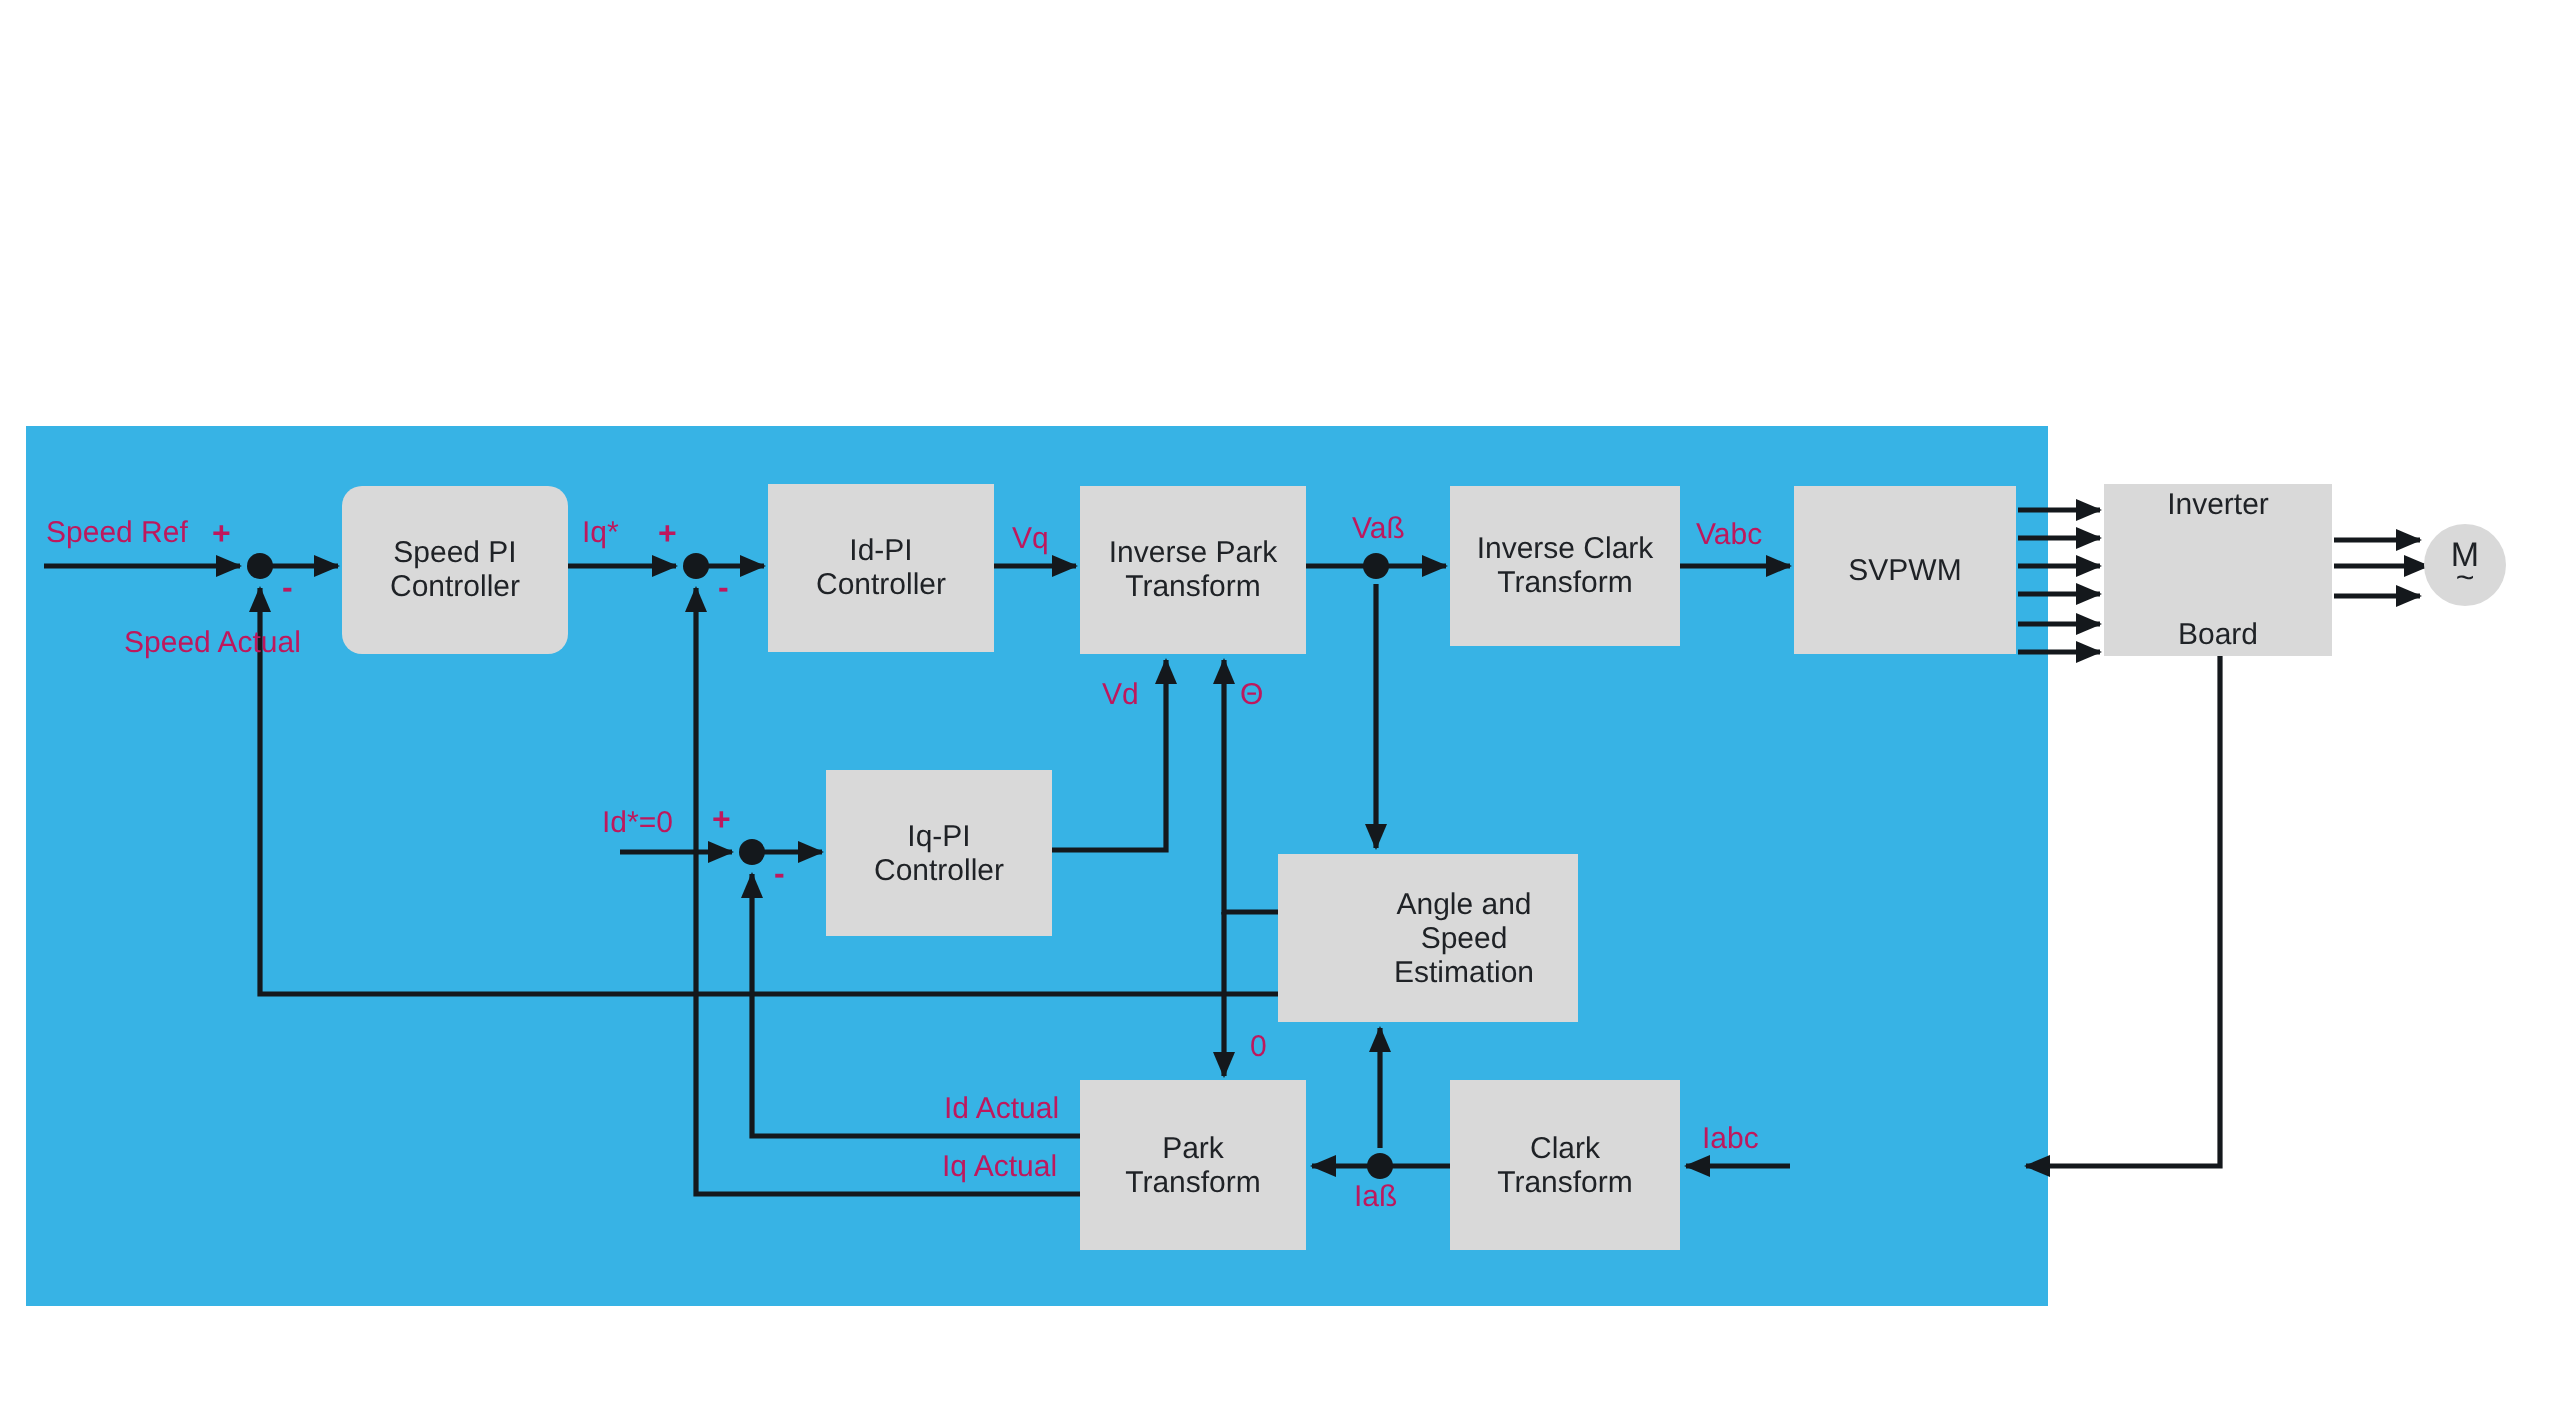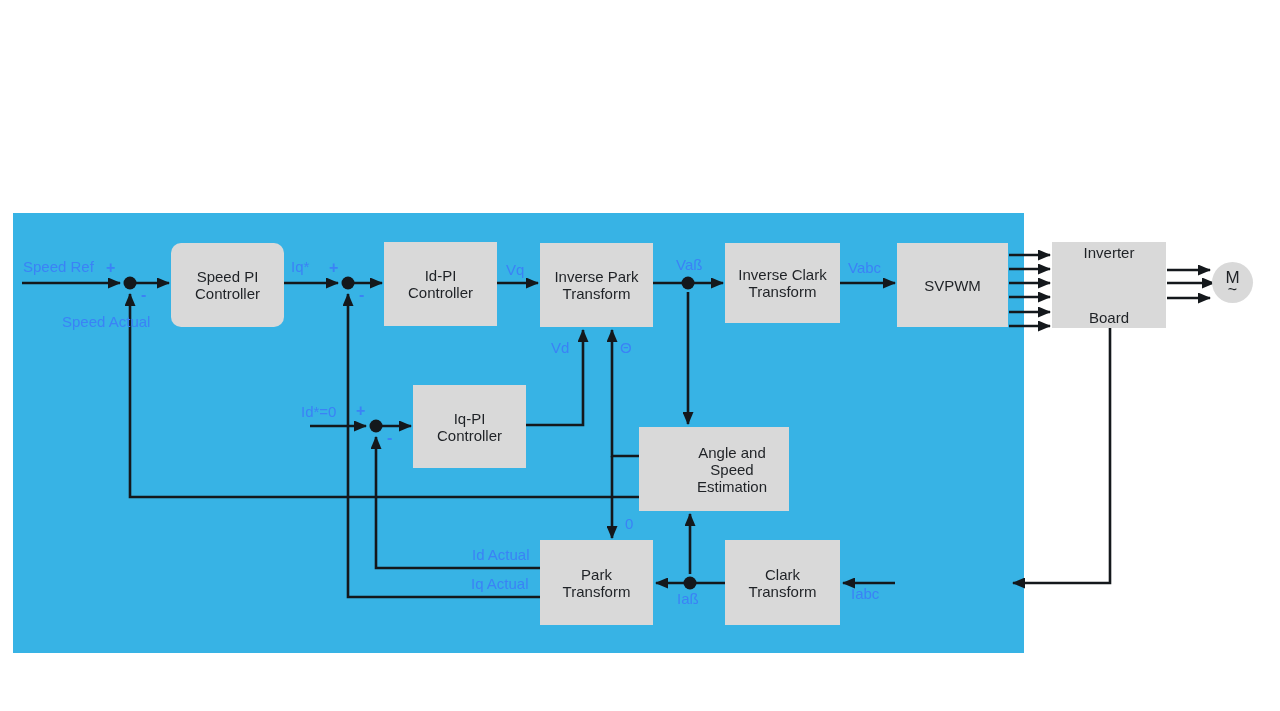--- a/index.html
+++ b/index.html
@@ -3,21 +3,21 @@
 <meta charset="utf-8">
 <style>
   html,body{margin:0;padding:0;background:#ffffff;}
   #canvas{position:relative;width:1280px;height:711px;background:#ffffff;overflow:hidden;
           font-family:"Liberation Sans", sans-serif;}
   .bg-blue{position:absolute;left:13px;top:213px;width:1011px;height:440px;background:#37b3e5;}
   #wires{position:absolute;left:0;top:0;width:1280px;height:711px;}
   .block{position:absolute;background:#d9d9d9;display:flex;flex-direction:column;
          align-items:center;justify-content:center;text-align:center;
          font-size:15px;line-height:17px;color:#1f2226;}
-  .lbl{position:absolute;font-size:15px;line-height:16px;color:#3b82f6;white-space:nowrap;}
+  .lbl{position:absolute;font-size:15px;line-height:16px;color:#be185d;white-space:nowrap;}
   .sign{font-size:16px;font-weight:bold;}
   .motor{position:absolute;left:1212px;top:262px;width:41px;height:41px;border-radius:50%;
          background:#d9d9d9;display:flex;flex-direction:column;align-items:center;
          justify-content:center;color:#1f2226;}
   .motor .m{font-size:17px;line-height:15px;}
   .motor .tilde{font-size:16px;line-height:10px;}
 </style>
 </head>
 <body>
 
@@ -137,15 +137,15 @@
   <span class="lbl" style="left:848px;top:260px;">Vabc</span>
   <span class="lbl" style="left:551px;top:340px;">Vd</span>
   <span class="lbl" style="left:620px;top:340px;">Θ</span>
   <span class="lbl" style="left:301px;top:404px;">Id*=0</span>
   <span class="lbl sign" style="left:356px;top:403px;">+</span>
   <span class="lbl sign" style="left:387px;top:430px;">-</span>
   <span class="lbl" style="left:625px;top:516px;">0</span>
   <span class="lbl" style="left:472px;top:547px;">Id Actual</span>
   <span class="lbl" style="left:471px;top:576px;">Iq Actual</span>
   <span class="lbl" style="left:677px;top:591px;">Iaß</span>
-  <span class="lbl" style="left:851px;top:562px;margin-top:24px;">Iabc</span>
+  <span class="lbl" style="left:851px;top:562px;">Iabc</span>
 
 </div>
 
 </body></html>

